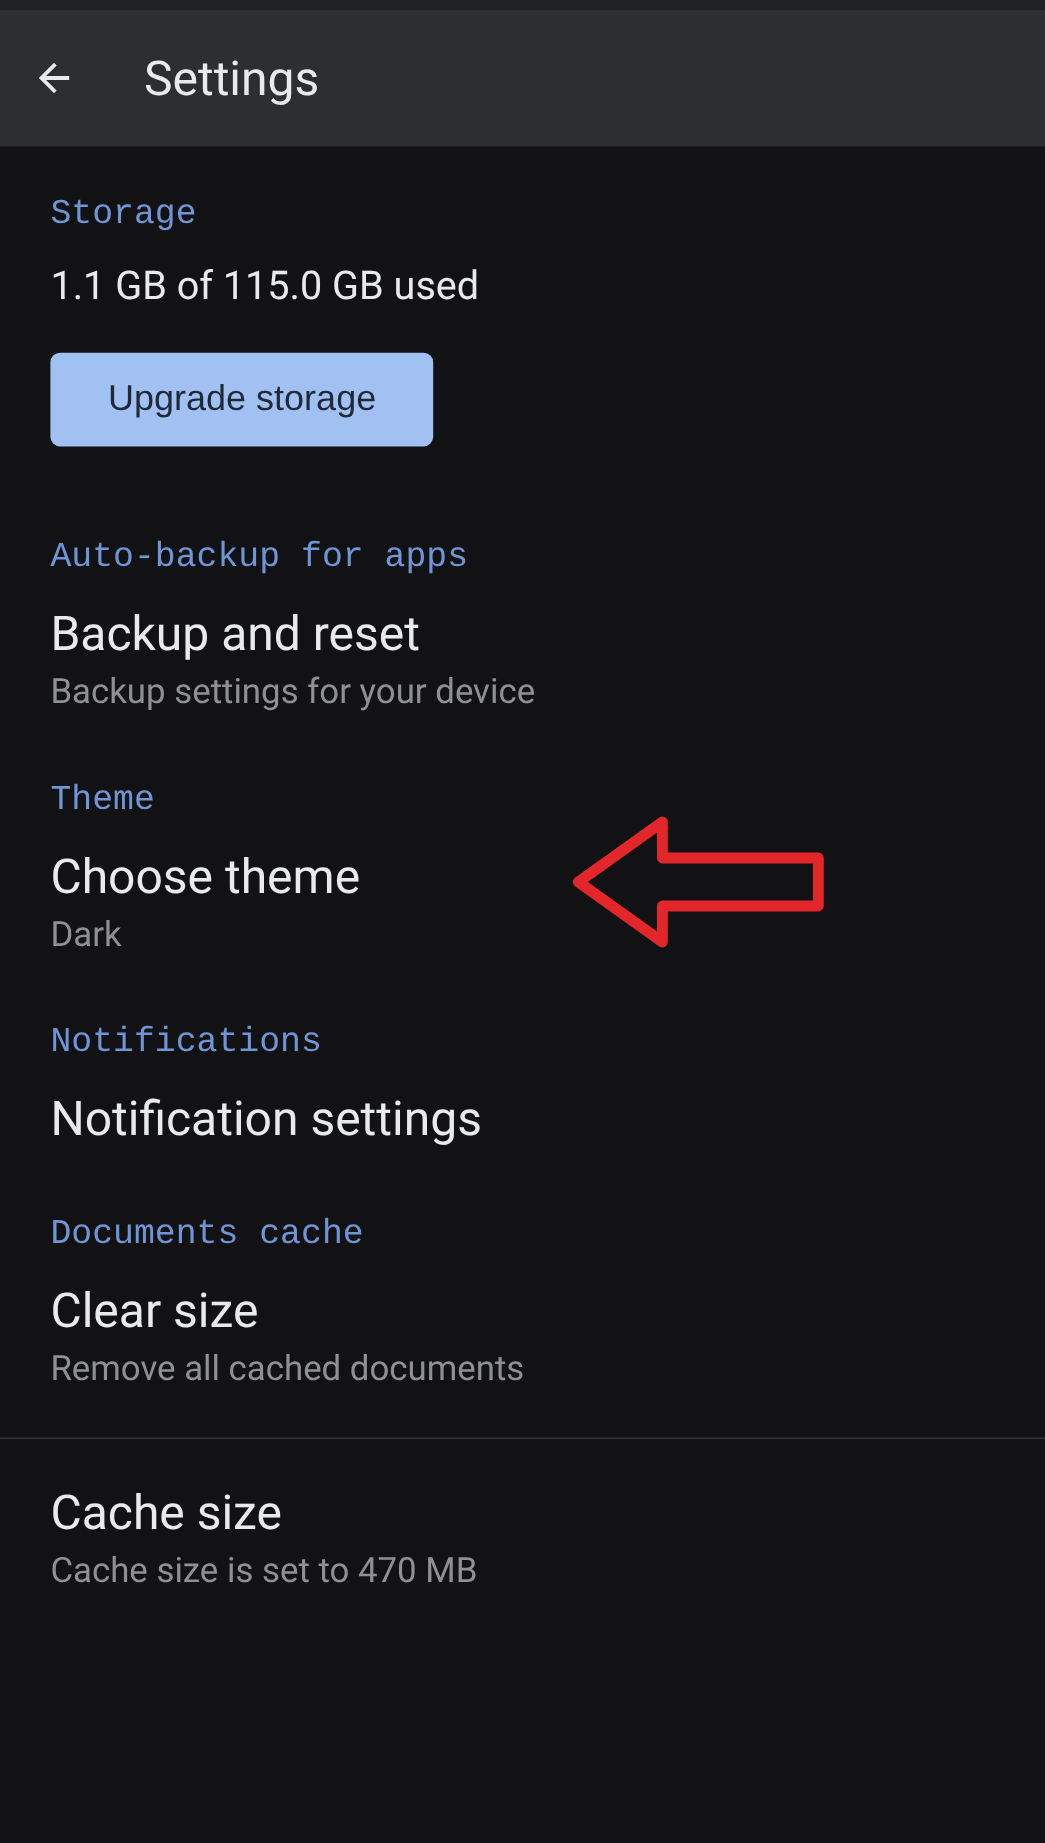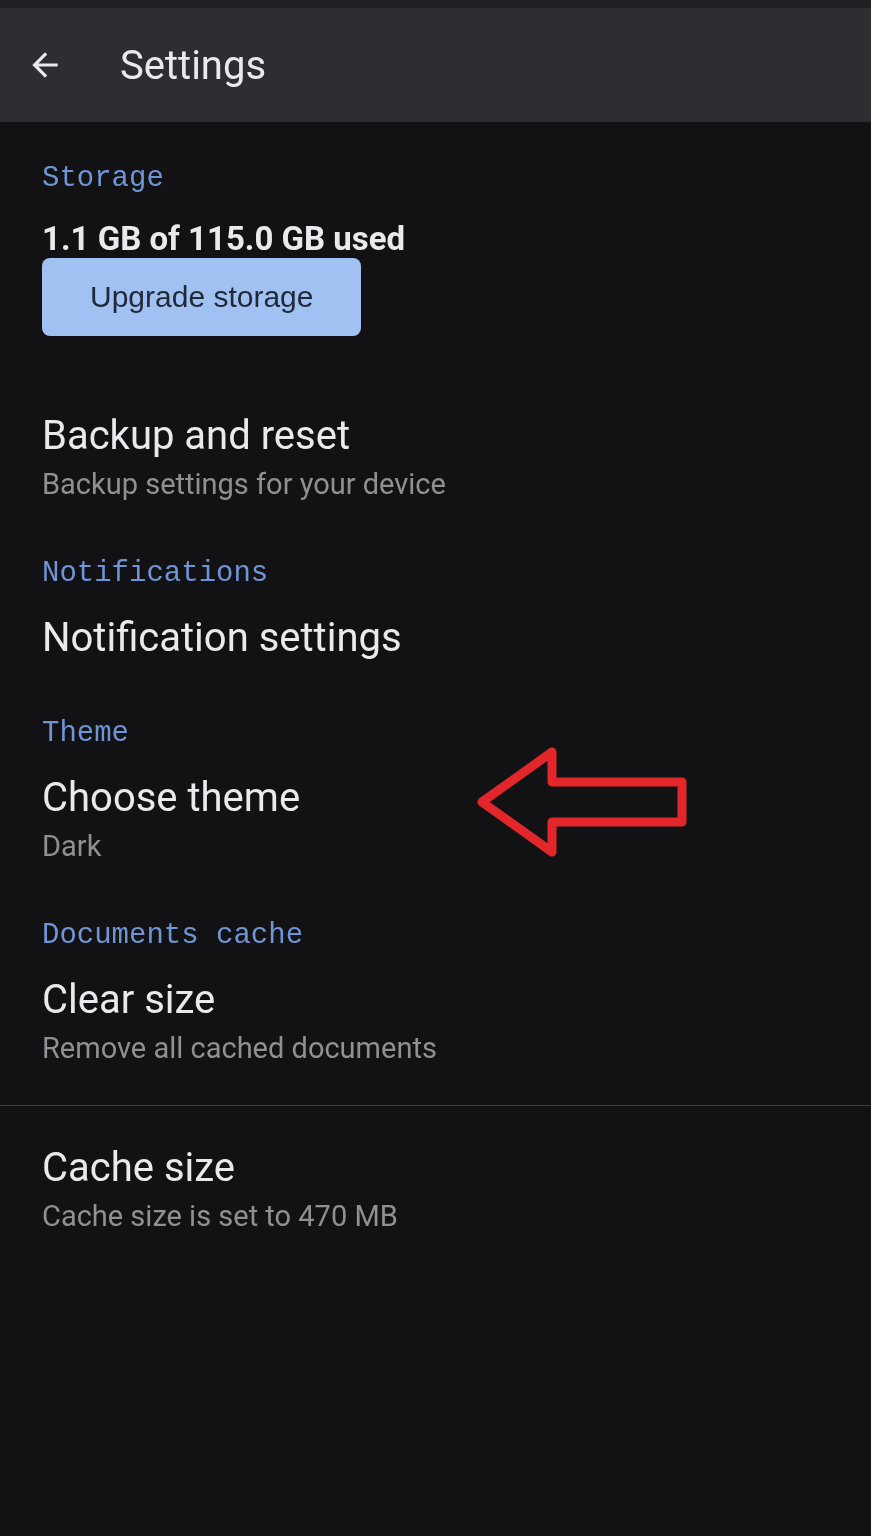--- a/index.html
+++ b/index.html
@@ -51,21 +51,22 @@
     .section-header {
       color: #6f95d6;
       font-size: 29px;
       font-weight: 500;
       margin-bottom: 24px;
       font-family: Liberation Mono, monospace;
     }
     .storage-text {
       color: #e8eaed;
       font-size: 33px;
-      font-weight: 700;
+      font-weight: 400;
+      margin-bottom: 36px;
     }
     .upgrade-btn {
       background: #a2c1f3;
       color: #1f2937;
       border: none;
       border-radius: 8px;
       padding: 22px 48px;
       font-size: 30px;
       font-weight: 400;
       cursor: pointer;
@@ -126,43 +127,44 @@
 
 <div class="content">
 
   <div class="section section-storage">
     <div class="section-header">Storage</div>
     <div class="storage-text">1.1 GB of 115.0 GB used</div>
     <button class="upgrade-btn">Upgrade storage</button>
   </div>
 
   <div class="section">
+    <div class="section-header">Auto-backup for apps</div>
     <div class="item">
       <div class="item-title">Backup and reset</div>
       <div class="item-subtitle">Backup settings for your device</div>
-    </div>
-  </div>
-
-  <div class="section">
-    <div class="section-header">Notifications</div>
-    <div class="item item-single">
-      <div class="item-title">Notification settings</div>
     </div>
   </div>
 
   <div class="section">
     <div class="section-header">Theme</div>
     <div class="item">
       <div class="item-title">Choose theme</div>
       <div class="item-subtitle">Dark</div>
       <div class="arrow-annotation">
         <svg viewBox="0 0 220 120">
           <path d="M 10 60 L 80 10 L 80 40 L 210 40 L 210 80 L 80 80 L 80 110 Z" fill="none" stroke="#e3262a" stroke-width="9" stroke-linejoin="round"></path>
         </svg>
       </div>
+    </div>
+  </div>
+
+  <div class="section">
+    <div class="section-header">Notifications</div>
+    <div class="item item-single">
+      <div class="item-title">Notification settings</div>
     </div>
   </div>
 
   <div class="section">
     <div class="section-header">Documents cache</div>
     <div class="item">
       <div class="item-title">Clear size</div>
       <div class="item-subtitle">Remove all cached documents</div>
     </div>
     <div class="divider"></div>

